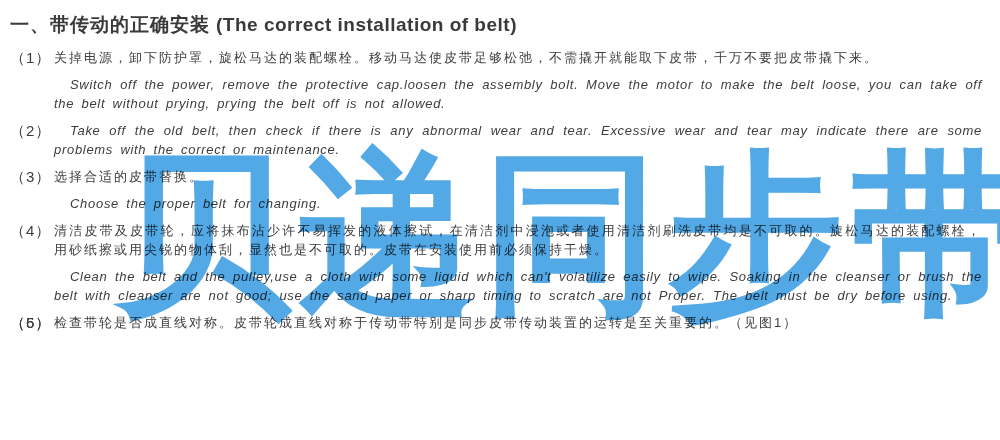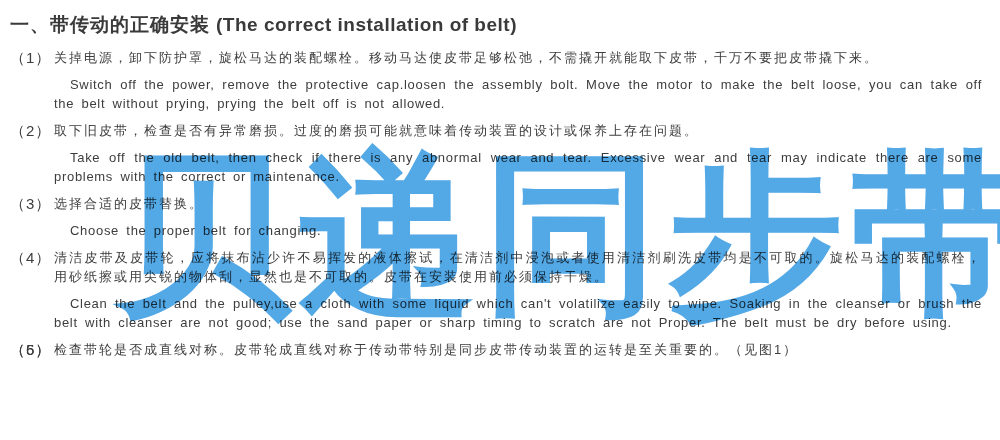--- a/index.html
+++ b/index.html
@@ -17,21 +17,21 @@
     letter-spacing:1px;white-space:nowrap;
   }
   .title .title-en{margin-left:6px;letter-spacing:0.5px;}
   .item{position:relative;padding-left:36px;margin-bottom:2px;}
   .num{
     position:absolute;left:0;top:0;font-size:15px;line-height:19px;
     letter-spacing:1px;
   }
   .item p{margin:8px;text-align:justify;font-size:13px;line-height:19px;}
   .cn{letter-spacing:2px;}
-  .en{text-indent:16px;margin-left:-8px;letter-spacing:0.7px;word-spacing:3px;}
+  .en{text-indent:16px;margin-left:-8px;letter-spacing:0.7px;word-spacing:3px;font-style:italic;}
   .watermark{
     position:absolute;left:115px;top:146px;z-index:5;
     font-size:176px;line-height:1;font-weight:bold;white-space:nowrap;
     letter-spacing:8px;color:#53a8e6;mix-blend-mode:multiply;
     pointer-events:none;user-select:none;
   }
 </style>
 </head>
 <body>
 
@@ -42,21 +42,20 @@
   </h1>
 
   <div class="item">
     <span class="num">（1）</span>
     <p class="cn">关掉电源，卸下防护罩，旋松马达的装配螺栓。移动马达使皮带足够松弛，不需撬开就能取下皮带，千万不要把皮带撬下来。</p>
     <p class="en">Switch off the power, remove the protective cap.loosen the assembly bolt. Move the motor to make the belt loose, you can take off the belt without prying, prying the belt off is not allowed.</p>
   </div>
 
   <div class="item">
     <span class="num">（2）</span>
-    <p class="cn">取下旧皮带，检查是否有异常磨损。过度的磨损可能就意味着传动装置的设计或保养上存在问题。</p>
     <p class="en">Take off the old belt, then check if there is any abnormal wear and tear. Excessive wear and tear may indicate there are some problems with the correct or maintenance.</p>
   </div>
 
   <div class="item">
     <span class="num">（3）</span>
     <p class="cn">选择合适的皮带替换。</p>
     <p class="en">Choose the proper belt for changing.</p>
   </div>
 
   <div class="item">

